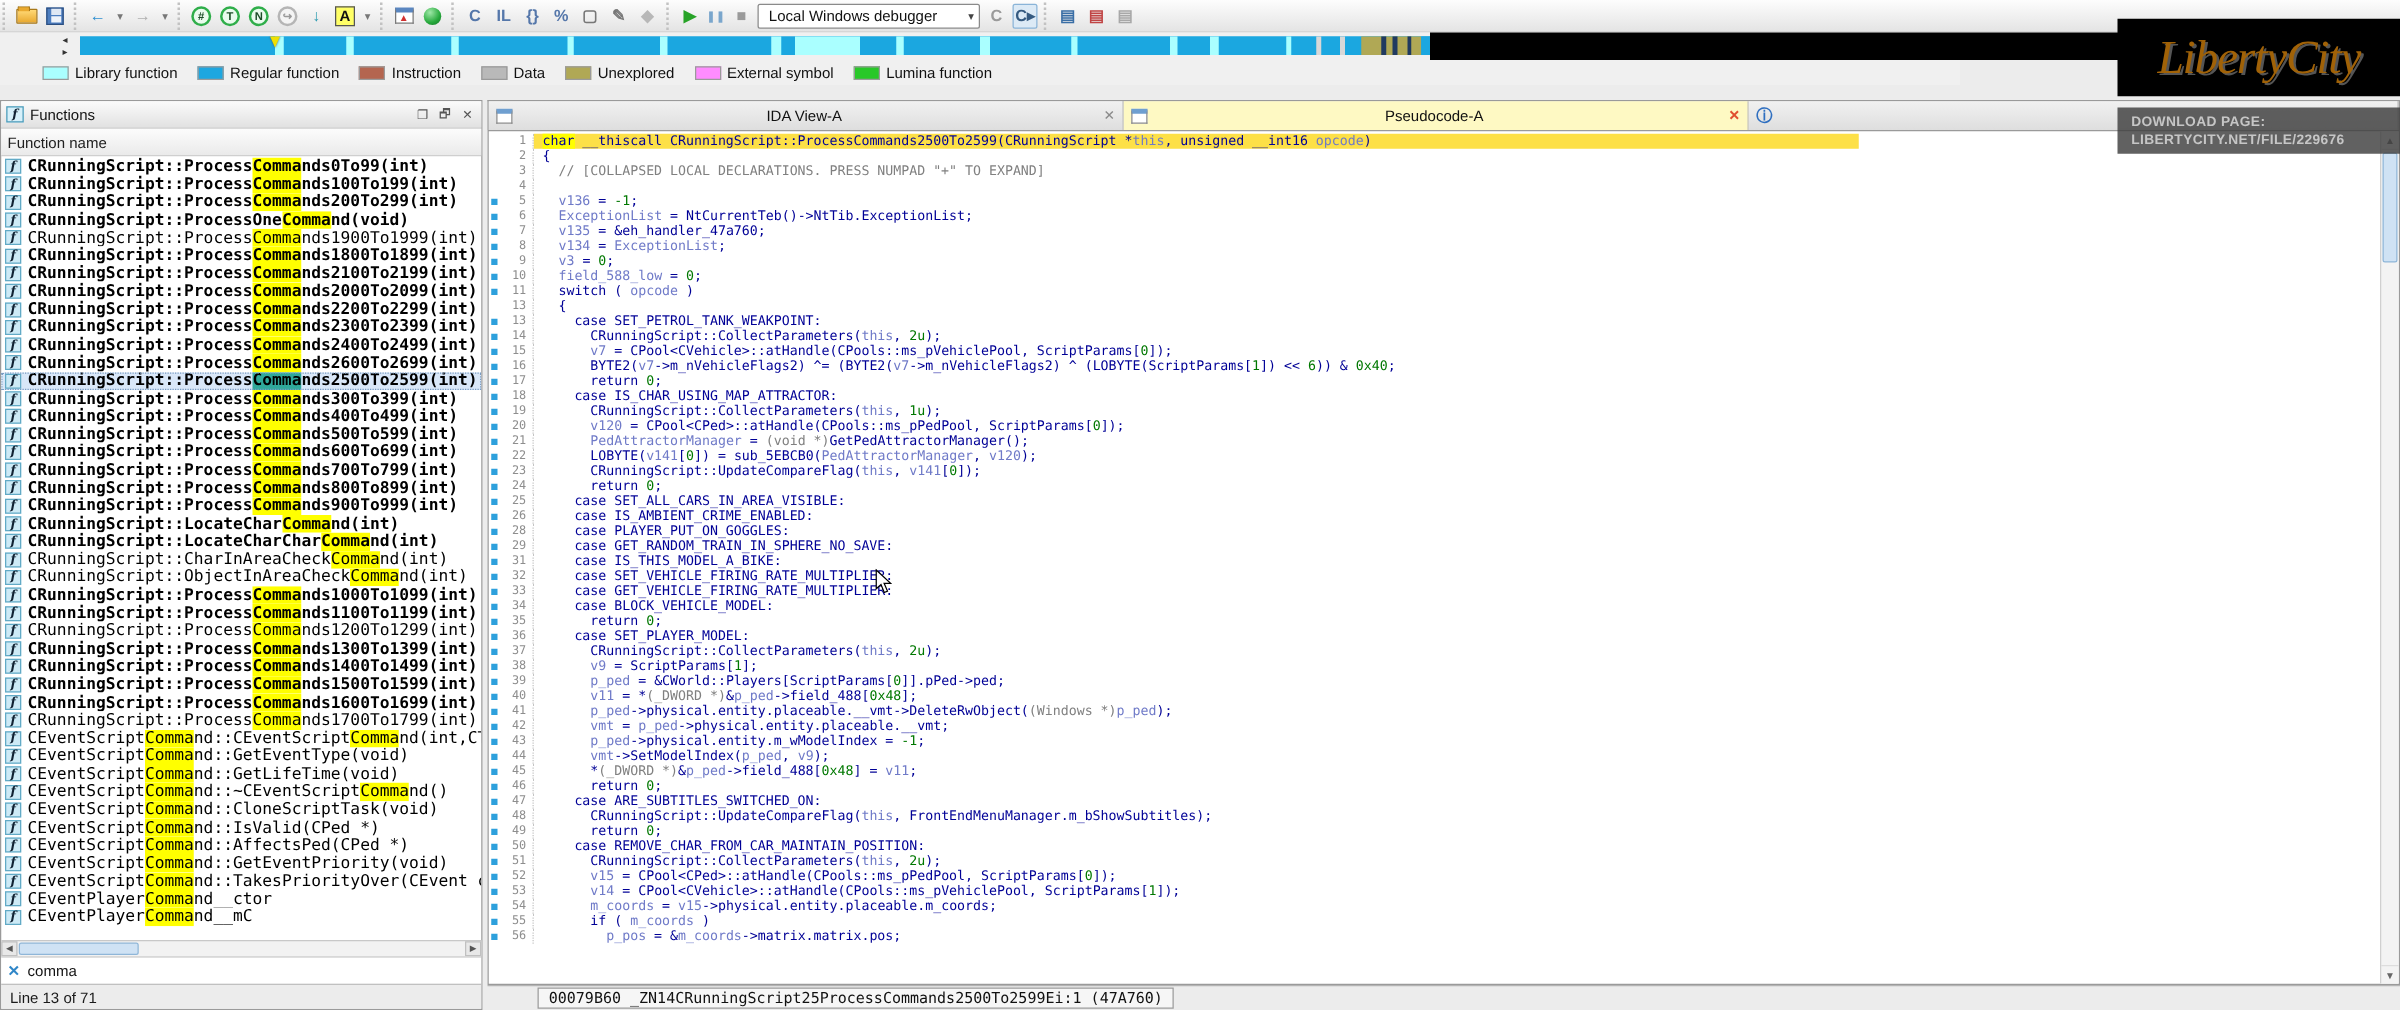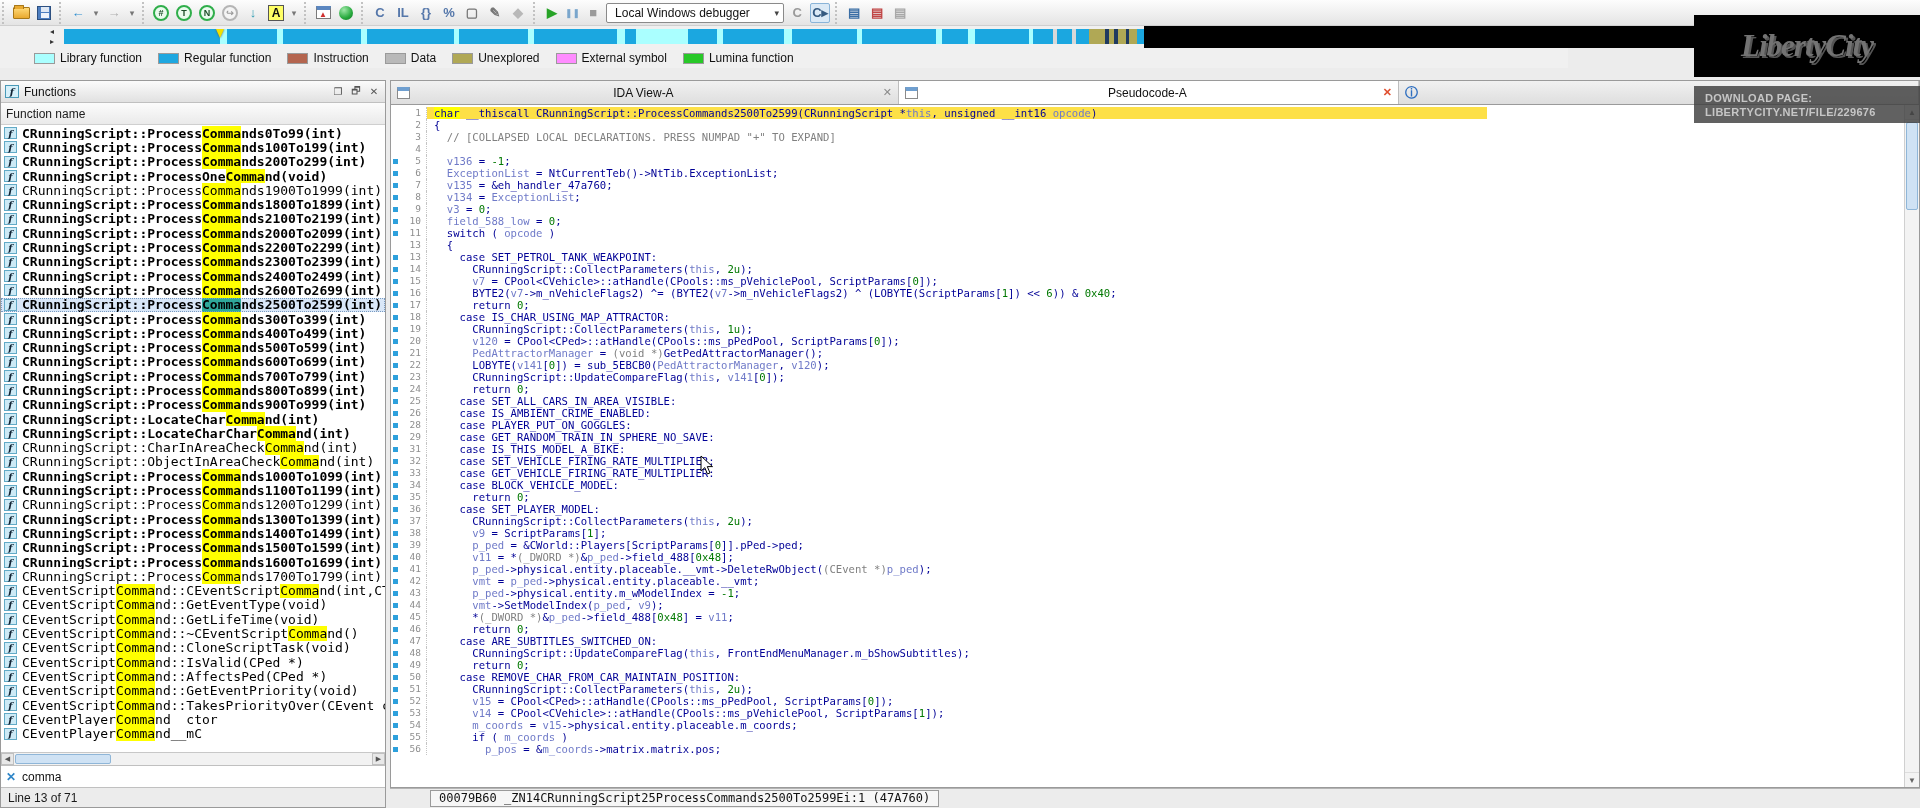--- a/index.html
+++ b/index.html
@@ -56,21 +56,21 @@
   .fs-ar{position:absolute;top:0;width:13px;height:12px;display:flex;align-items:center;justify-content:center;font-size:7px;color:#555;background:#e8e8e8;border:1px solid #c0c0c0}
   .fs-thumb{position:absolute;left:14px;top:1px;width:96px;height:10px;background:#cfe2f4;border:1px solid #8fb6d8;border-radius:2px}
   .ffilter{height:22px;flex:none;border-top:1px solid #c0c0c0;background:#fff;display:flex;align-items:center;padding-left:5px;gap:6px}
   .filter-x{color:#2f86c8;font-weight:bold;font-size:12px}
   .ffilter input{border:none;outline:none;font-size:12px;font-family:"Liberation Sans",sans-serif;color:#111;width:300px;background:transparent}
   .fstatus{height:20px;flex:none;border-top:1px solid #c0c0c0;background:#ececec;display:flex;align-items:center;padding-left:7px;font-size:12px;color:#1a1a1a}
 
   
   .tabbar{position:absolute;left:390px;top:80px;right:0;height:24px;display:flex;background:#e2e2e2;border:1px solid #9a9a9a;border-bottom:none}
   .tab{display:flex;align-items:center;border-right:1px solid #bdbdbd;background:linear-gradient(#f1f1f1,#dedede);font-size:12px;padding:0 6px;position:relative}
-  .tab.active{background:#ffffff}
+  .tab.active{background:#fef9c3}
   .tab .lbl{flex:1;text-align:center}
   .tab .cls{font-size:11px;color:#8a8a8a;margin-left:6px}
   .tab .cls.red{color:#e05030;font-weight:bold}
   .tab .info{color:#2f6fc0;font-size:13px;font-weight:bold}
 
   
   .codepanel{position:absolute;left:390px;top:104px;right:0;bottom:20px;background:#fff;border:1px solid #9a9a9a;overflow:hidden}
   .codewrap{position:absolute;left:0;top:2px;right:16px}
   .cline{height:12px;display:flex;white-space:pre;font-family:"DejaVu Sans Mono",monospace;font-size:10.6px;line-height:12px}
   .gut{flex:none;width:36px;text-align:right;padding-right:5px;color:#8e8e8e;font-size:9.5px;border-right:1px dotted #c4c4c4;position:relative}
@@ -86,21 +86,21 @@
   .vsb .ar{height:15px;display:flex;align-items:center;justify-content:center;font-size:8px;color:#666;border-bottom:1px solid #ddd}
   .vsb .ar.dn{position:absolute;bottom:0;left:0;right:0;border-top:1px solid #ddd;border-bottom:none}
   .vsb-thumb{position:absolute;left:1px;right:1px;top:17px;height:88px;background:#cfe2f4;border:1px solid #8fb6d8;border-radius:2px}
 
   
   .statusbar{position:absolute;left:390px;right:0;bottom:0;height:20px;background:#ececec;border-top:1px solid #b4b4b4;display:flex;align-items:center}
   .addrbox{margin-left:40px;height:17px;line-height:15px;border:1px solid #9a9a9a;background:#f6f6f6;padding:0 8px;font-family:"DejaVu Sans Mono",monospace;font-size:12px;color:#111}
 
   
   .wm-logo{position:absolute;right:0;top:15px;width:226px;height:62px;background:#000;display:flex;align-items:center;justify-content:center;z-index:50}
-  .wm-logo span{color:#737373;font-weight:bold;font-style:italic;font-size:31px;letter-spacing:-1px;text-shadow:2px 2px 0 #555;font-family:"Liberation Serif",serif}
+  .wm-logo span{color:#a16207;font-weight:normal;font-style:italic;font-size:38px;letter-spacing:-1px;text-shadow:2px 2px 0 #555;font-family:"Liberation Serif",serif}
   .wm-box{position:absolute;right:0;top:86px;width:226px;height:37px;background:rgba(62,62,62,.82);color:#c6c6c6;display:flex;flex-direction:column;justify-content:center;padding-left:11px;font-size:11px;font-weight:bold;letter-spacing:.3px;z-index:51;line-height:14px}
   .band-black{position:absolute;top:26px;height:22px;background:#000;right:0}
 
   .cursor{position:absolute;z-index:99}
 </style>
 </head>
 <body>
 
 <div class="toolbar" id="toolbar">
     <div class="tb-group">
@@ -479,21 +479,21 @@
       <div class="cline"><span class="gut"><span class="dot"></span>31</span><span class="codetxt"><span class="tk-k">    case IS_THIS_MODEL_A_BIKE:</span></span></div>
       <div class="cline"><span class="gut"><span class="dot"></span>32</span><span class="codetxt"><span class="tk-k">    case SET_VEHICLE_FIRING_RATE_MULTIPLIER:</span></span></div>
       <div class="cline"><span class="gut"><span class="dot"></span>33</span><span class="codetxt"><span class="tk-k">    case GET_VEHICLE_FIRING_RATE_MULTIPLIER:</span></span></div>
       <div class="cline"><span class="gut"><span class="dot"></span>34</span><span class="codetxt"><span class="tk-k">    case BLOCK_VEHICLE_MODEL:</span></span></div>
       <div class="cline"><span class="gut"><span class="dot"></span>35</span><span class="codetxt"><span class="tk-k">      return </span><span class="tk-n">0</span><span class="tk-k">;</span></span></div>
       <div class="cline"><span class="gut"><span class="dot"></span>36</span><span class="codetxt"><span class="tk-k">    case SET_PLAYER_MODEL:</span></span></div>
       <div class="cline"><span class="gut"><span class="dot"></span>37</span><span class="codetxt"><span class="tk-k">      CRunningScript::CollectParameters(</span><span class="tk-l">this</span><span class="tk-k">, </span><span class="tk-n">2u</span><span class="tk-k">);</span></span></div>
       <div class="cline"><span class="gut"><span class="dot"></span>38</span><span class="codetxt"><span class="tk-k">      </span><span class="tk-l">v9</span><span class="tk-k"> = ScriptParams[</span><span class="tk-n">1</span><span class="tk-k">];</span></span></div>
       <div class="cline"><span class="gut"><span class="dot"></span>39</span><span class="codetxt"><span class="tk-k">      </span><span class="tk-l">p_ped</span><span class="tk-k"> = &amp;CWorld::Players[ScriptParams[</span><span class="tk-n">0</span><span class="tk-k">]].pPed-&gt;ped;</span></span></div>
       <div class="cline"><span class="gut"><span class="dot"></span>40</span><span class="codetxt"><span class="tk-k">      </span><span class="tk-l">v11</span><span class="tk-k"> = *</span><span class="tk-c">(_DWORD *)</span><span class="tk-k">&amp;</span><span class="tk-l">p_ped</span><span class="tk-k">-&gt;field_488[</span><span class="tk-n">0x48</span><span class="tk-k">];</span></span></div>
-      <div class="cline"><span class="gut"><span class="dot"></span>41</span><span class="codetxt"><span class="tk-k">      </span><span class="tk-l">p_ped</span><span class="tk-k">-&gt;physical.entity.placeable.__vmt-&gt;DeleteRwObject(</span><span class="tk-c">(CEvent *)</span><span class="tk-l">p_ped</span><span class="tk-k">);</span></span></div>
+      <div class="cline"><span class="gut"><span class="dot"></span>41</span><span class="codetxt"><span class="tk-k">      </span><span class="tk-l">p_ped</span><span class="tk-k">-&gt;physical.entity.placeable.__vmt-&gt;DeleteRwObject(</span><span class="tk-c">(Windows *)</span><span class="tk-l">p_ped</span><span class="tk-k">);</span></span></div>
       <div class="cline"><span class="gut"><span class="dot"></span>42</span><span class="codetxt"><span class="tk-k">      </span><span class="tk-l">vmt</span><span class="tk-k"> = </span><span class="tk-l">p_ped</span><span class="tk-k">-&gt;physical.entity.placeable.__vmt;</span></span></div>
       <div class="cline"><span class="gut"><span class="dot"></span>43</span><span class="codetxt"><span class="tk-k">      </span><span class="tk-l">p_ped</span><span class="tk-k">-&gt;physical.entity.m_wModelIndex = </span><span class="tk-n">-1</span><span class="tk-k">;</span></span></div>
       <div class="cline"><span class="gut"><span class="dot"></span>44</span><span class="codetxt"><span class="tk-k">      </span><span class="tk-l">vmt</span><span class="tk-k">-&gt;SetModelIndex(</span><span class="tk-l">p_ped</span><span class="tk-k">, </span><span class="tk-l">v9</span><span class="tk-k">);</span></span></div>
       <div class="cline"><span class="gut"><span class="dot"></span>45</span><span class="codetxt"><span class="tk-k">      *</span><span class="tk-c">(_DWORD *)</span><span class="tk-k">&amp;</span><span class="tk-l">p_ped</span><span class="tk-k">-&gt;field_488[</span><span class="tk-n">0x48</span><span class="tk-k">] = </span><span class="tk-l">v11</span><span class="tk-k">;</span></span></div>
       <div class="cline"><span class="gut"><span class="dot"></span>46</span><span class="codetxt"><span class="tk-k">      return </span><span class="tk-n">0</span><span class="tk-k">;</span></span></div>
       <div class="cline"><span class="gut"><span class="dot"></span>47</span><span class="codetxt"><span class="tk-k">    case ARE_SUBTITLES_SWITCHED_ON:</span></span></div>
       <div class="cline"><span class="gut"><span class="dot"></span>48</span><span class="codetxt"><span class="tk-k">      CRunningScript::UpdateCompareFlag(</span><span class="tk-l">this</span><span class="tk-k">, FrontEndMenuManager.m_bShowSubtitles);</span></span></div>
       <div class="cline"><span class="gut"><span class="dot"></span>49</span><span class="codetxt"><span class="tk-k">      return </span><span class="tk-n">0</span><span class="tk-k">;</span></span></div>
       <div class="cline"><span class="gut"><span class="dot"></span>50</span><span class="codetxt"><span class="tk-k">    case REMOVE_CHAR_FROM_CAR_MAINTAIN_POSITION:</span></span></div>
       <div class="cline"><span class="gut"><span class="dot"></span>51</span><span class="codetxt"><span class="tk-k">      CRunningScript::CollectParameters(</span><span class="tk-l">this</span><span class="tk-k">, </span><span class="tk-n">2u</span><span class="tk-k">);</span></span></div>

